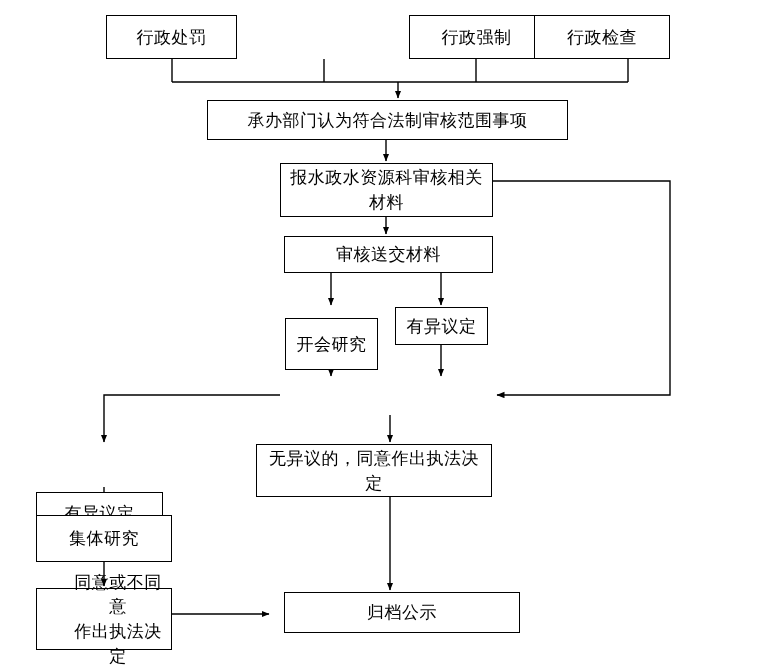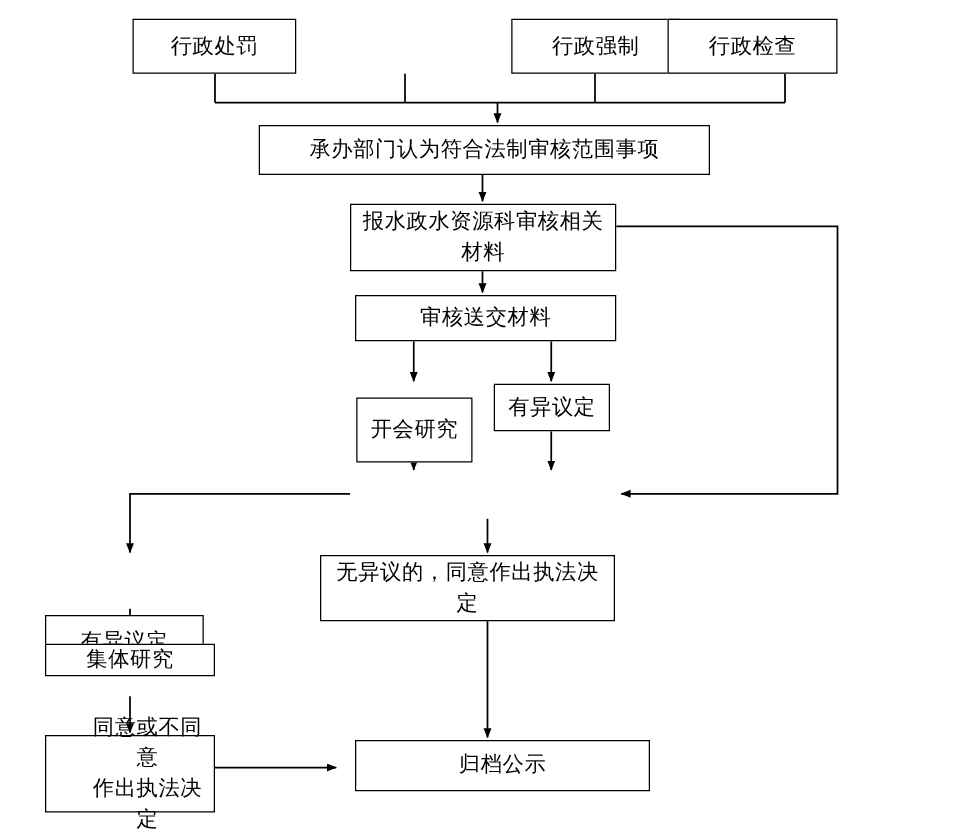--- a/index.html
+++ b/index.html
@@ -126,21 +126,21 @@
 
 
   <div class="node" style="left:36px; top:444px; width:127px; height:43px;margin-top:48px;">
     <span class="label">有异议定</span>
   </div>
 
   <div class="node" style="left:256px; top:444px; width:236px; height:53px;">
     <span class="label">无异议的，同意作出执法决定</span>
   </div>
 
-  <div class="node" style="left:36px; top:515px; width:136px; height:26px;align-items:center;">
+  <div class="node" style="left:36px; top:515px; width:136px; height:47px;align-items:center;">
     <span class="label">集体研究</span>
   </div>
 
   <div class="node" style="left:36px; top:588px; width:136px; height:62px;padding-left:28px;">
     <span class="label">同意或不同意
 作出执法决定</span>
   </div>
 
   <div class="node" style="left:284px; top:592px; width:236px; height:41px;">
     <span class="label">归档公示</span>

